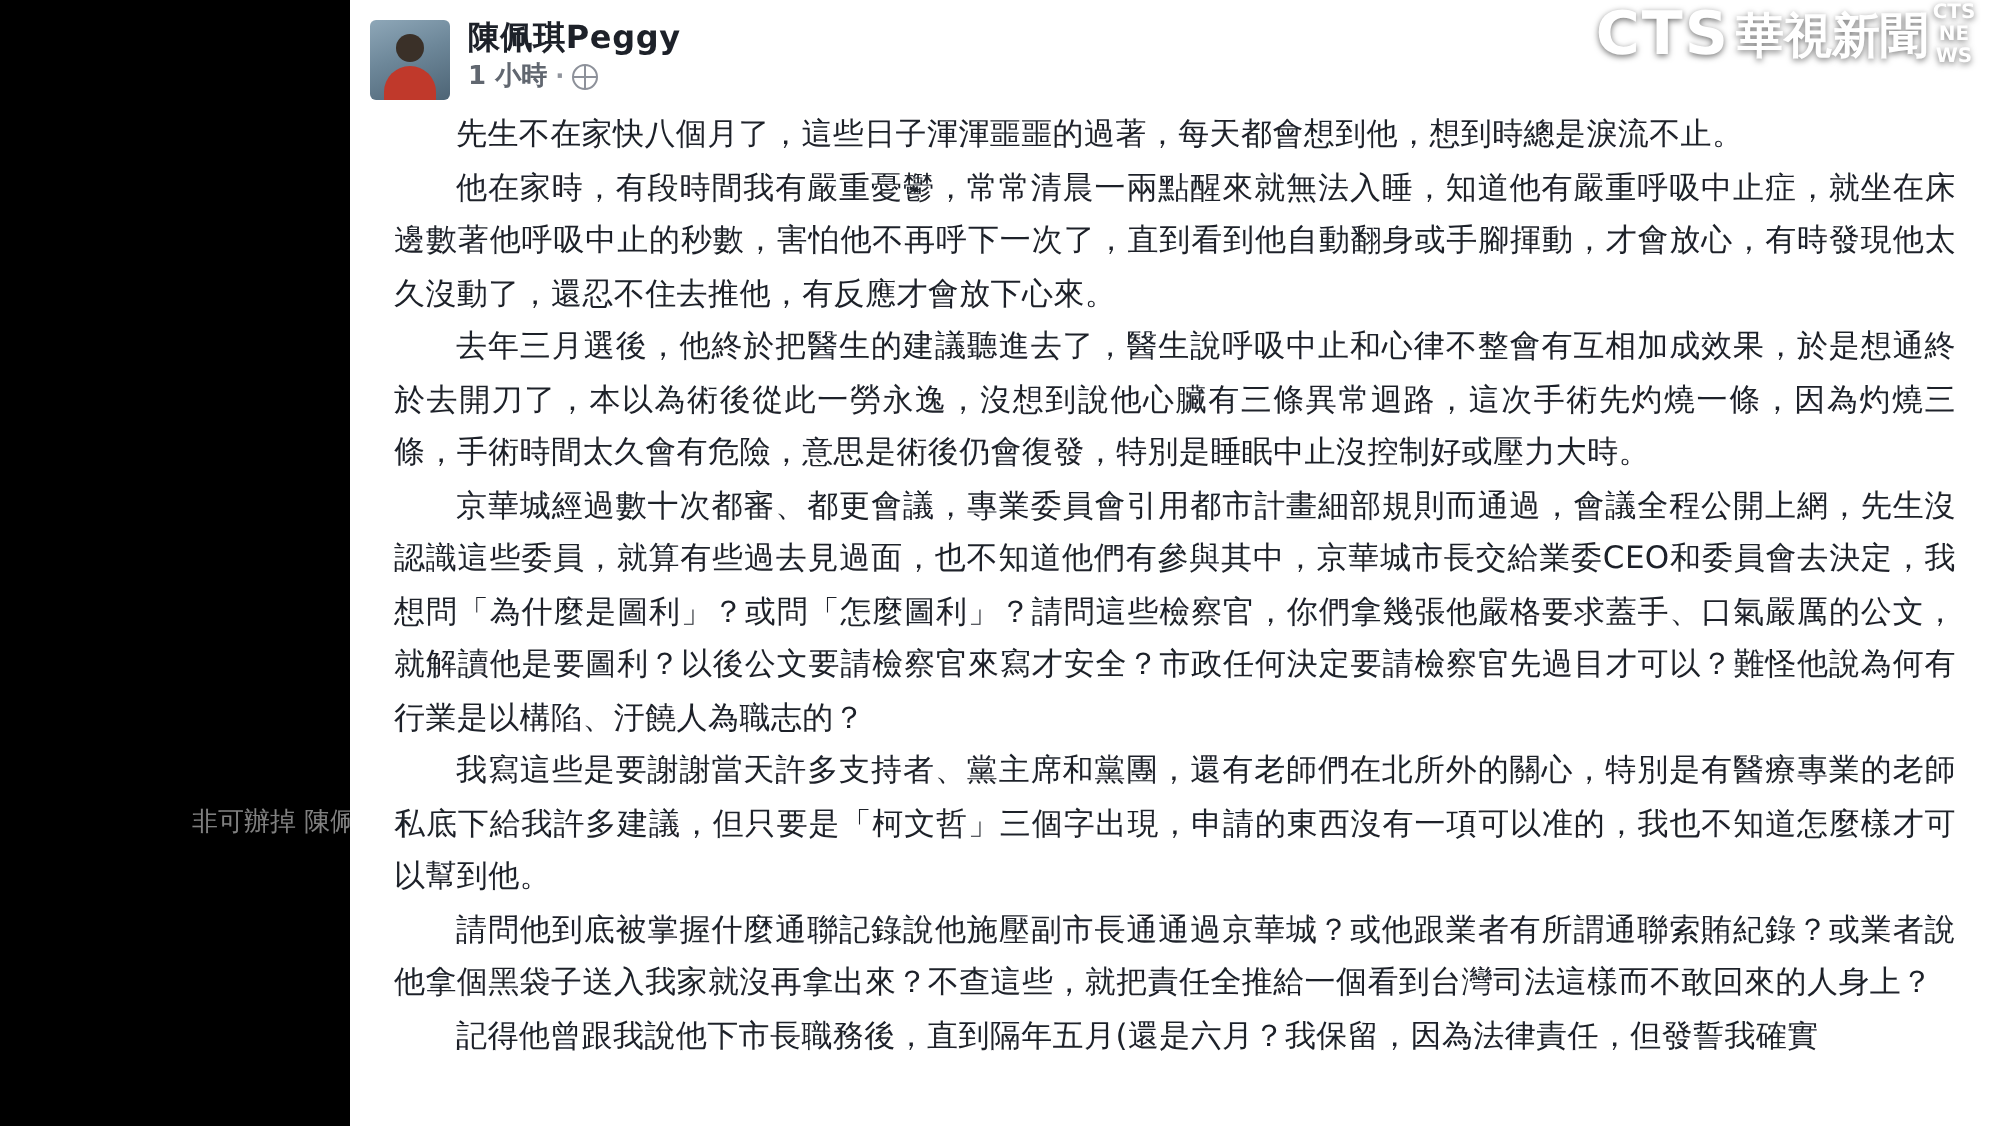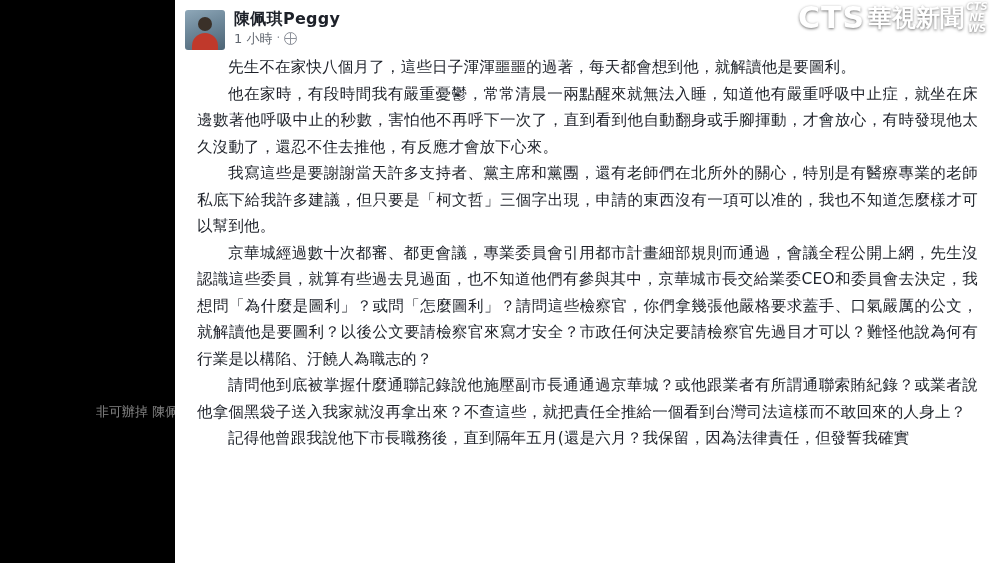--- a/index.html
+++ b/index.html
@@ -88,20 +88,21 @@
     line-height: 19px;
     letter-spacing: 0.3px;
   }
   .meta-row {
     display: flex;
     align-items: center;
     margin-top: 3px;
     color: #616770;
     font-size: 13px;
     line-height: 15px;
+    font-weight: bold;
   }
   .meta-sep {
     margin: 0 4px;
     color: #90949c;
     font-size: 12px;
   }
   .globe-icon {
     display: inline-block;
     width: 13px;
     height: 13px;
@@ -182,21 +183,20 @@
   }
   .logo-badge {
     margin-left: 2px;
     font-size: 10px;
     line-height: 11px;
     width: 22px;
     text-align: center;
     color: #fff;
     letter-spacing: 0px;
     word-break: break-all;
-    font-style: italic;
   }
 </style>
 </head>
 <body>
 
 <div class="screen">
 
   <div class="side-watermark">
     <div>非可辦掉 陳佩琪臉書</div>
   </div>
@@ -209,24 +209,25 @@
         <div class="author-name">陳佩琪Peggy</div>
         <div class="meta-row">
           <span>1 小時</span>
           <span class="meta-sep">·</span>
           <span class="globe-icon"></span>
         </div>
       </div>
     </div>
 
     <div class="post-body">
-      <p>先生不在家快八個月了，這些日子渾渾噩噩的過著，每天都會想到他，就解讀他是要圖利。</p>
+      <p>先生不在家快八個月了，這些日子渾渾噩噩的過著，每天都會想到他，想到時總是淚流不止。</p>
       <p>他在家時，有段時間我有嚴重憂鬱，常常清晨一兩點醒來就無法入睡，知道他有嚴重呼吸中止症，就坐在床邊數著他呼吸中止的秒數，害怕他不再呼下一次了，直到看到他自動翻身或手腳揮動，才會放心，有時發現他太久沒動了，還忍不住去推他，有反應才會放下心來。</p>
+      <p>去年三月選後，他終於把醫生的建議聽進去了，醫生說呼吸中止和心律不整會有互相加成效果，於是想通終於去開刀了，本以為術後從此一勞永逸，沒想到說他心臟有三條異常迴路，這次手術先灼燒一條，因為灼燒三條，手術時間太久會有危險，意思是術後仍會復發，特別是睡眠中止沒控制好或壓力大時。</p>
+      <p>京華城經過數十次都審、都更會議，專業委員會引用都市計畫細部規則而通過，會議全程公開上網，先生沒認識這些委員，就算有些過去見過面，也不知道他們有參與其中，京華城市長交給業委CEO和委員會去決定，我想問「為什麼是圖利」？或問「怎麼圖利」？請問這些檢察官，你們拿幾張他嚴格要求蓋手、口氣嚴厲的公文，就解讀他是要圖利？以後公文要請檢察官來寫才安全？市政任何決定要請檢察官先過目才可以？難怪他說為何有行業是以構陷、汙饒人為職志的？</p>
       <p>我寫這些是要謝謝當天許多支持者、黨主席和黨團，還有老師們在北所外的關心，特別是有醫療專業的老師私底下給我許多建議，但只要是「柯文哲」三個字出現，申請的東西沒有一項可以准的，我也不知道怎麼樣才可以幫到他。</p>
-      <p>京華城經過數十次都審、都更會議，專業委員會引用都市計畫細部規則而通過，會議全程公開上網，先生沒認識這些委員，就算有些過去見過面，也不知道他們有參與其中，京華城市長交給業委CEO和委員會去決定，我想問「為什麼是圖利」？或問「怎麼圖利」？請問這些檢察官，你們拿幾張他嚴格要求蓋手、口氣嚴厲的公文，就解讀他是要圖利？以後公文要請檢察官來寫才安全？市政任何決定要請檢察官先過目才可以？難怪他說為何有行業是以構陷、汙饒人為職志的？</p>
       <p>請問他到底被掌握什麼通聯記錄說他施壓副市長通通過京華城？或他跟業者有所謂通聯索賄紀錄？或業者說他拿個黑袋子送入我家就沒再拿出來？不查這些，就把責任全推給一個看到台灣司法這樣而不敢回來的人身上？</p>
       <p>記得他曾跟我說他下市長職務後，直到隔年五月(還是六月？我保留，因為法律責任，但發誓我確實</p>
     </div>
 
   </div>
 
   <div class="logo">
     <span class="logo-cts">CTS</span>
     <span class="logo-cn">華視新聞</span>
     <span class="logo-badge">CTS NEWS</span>

